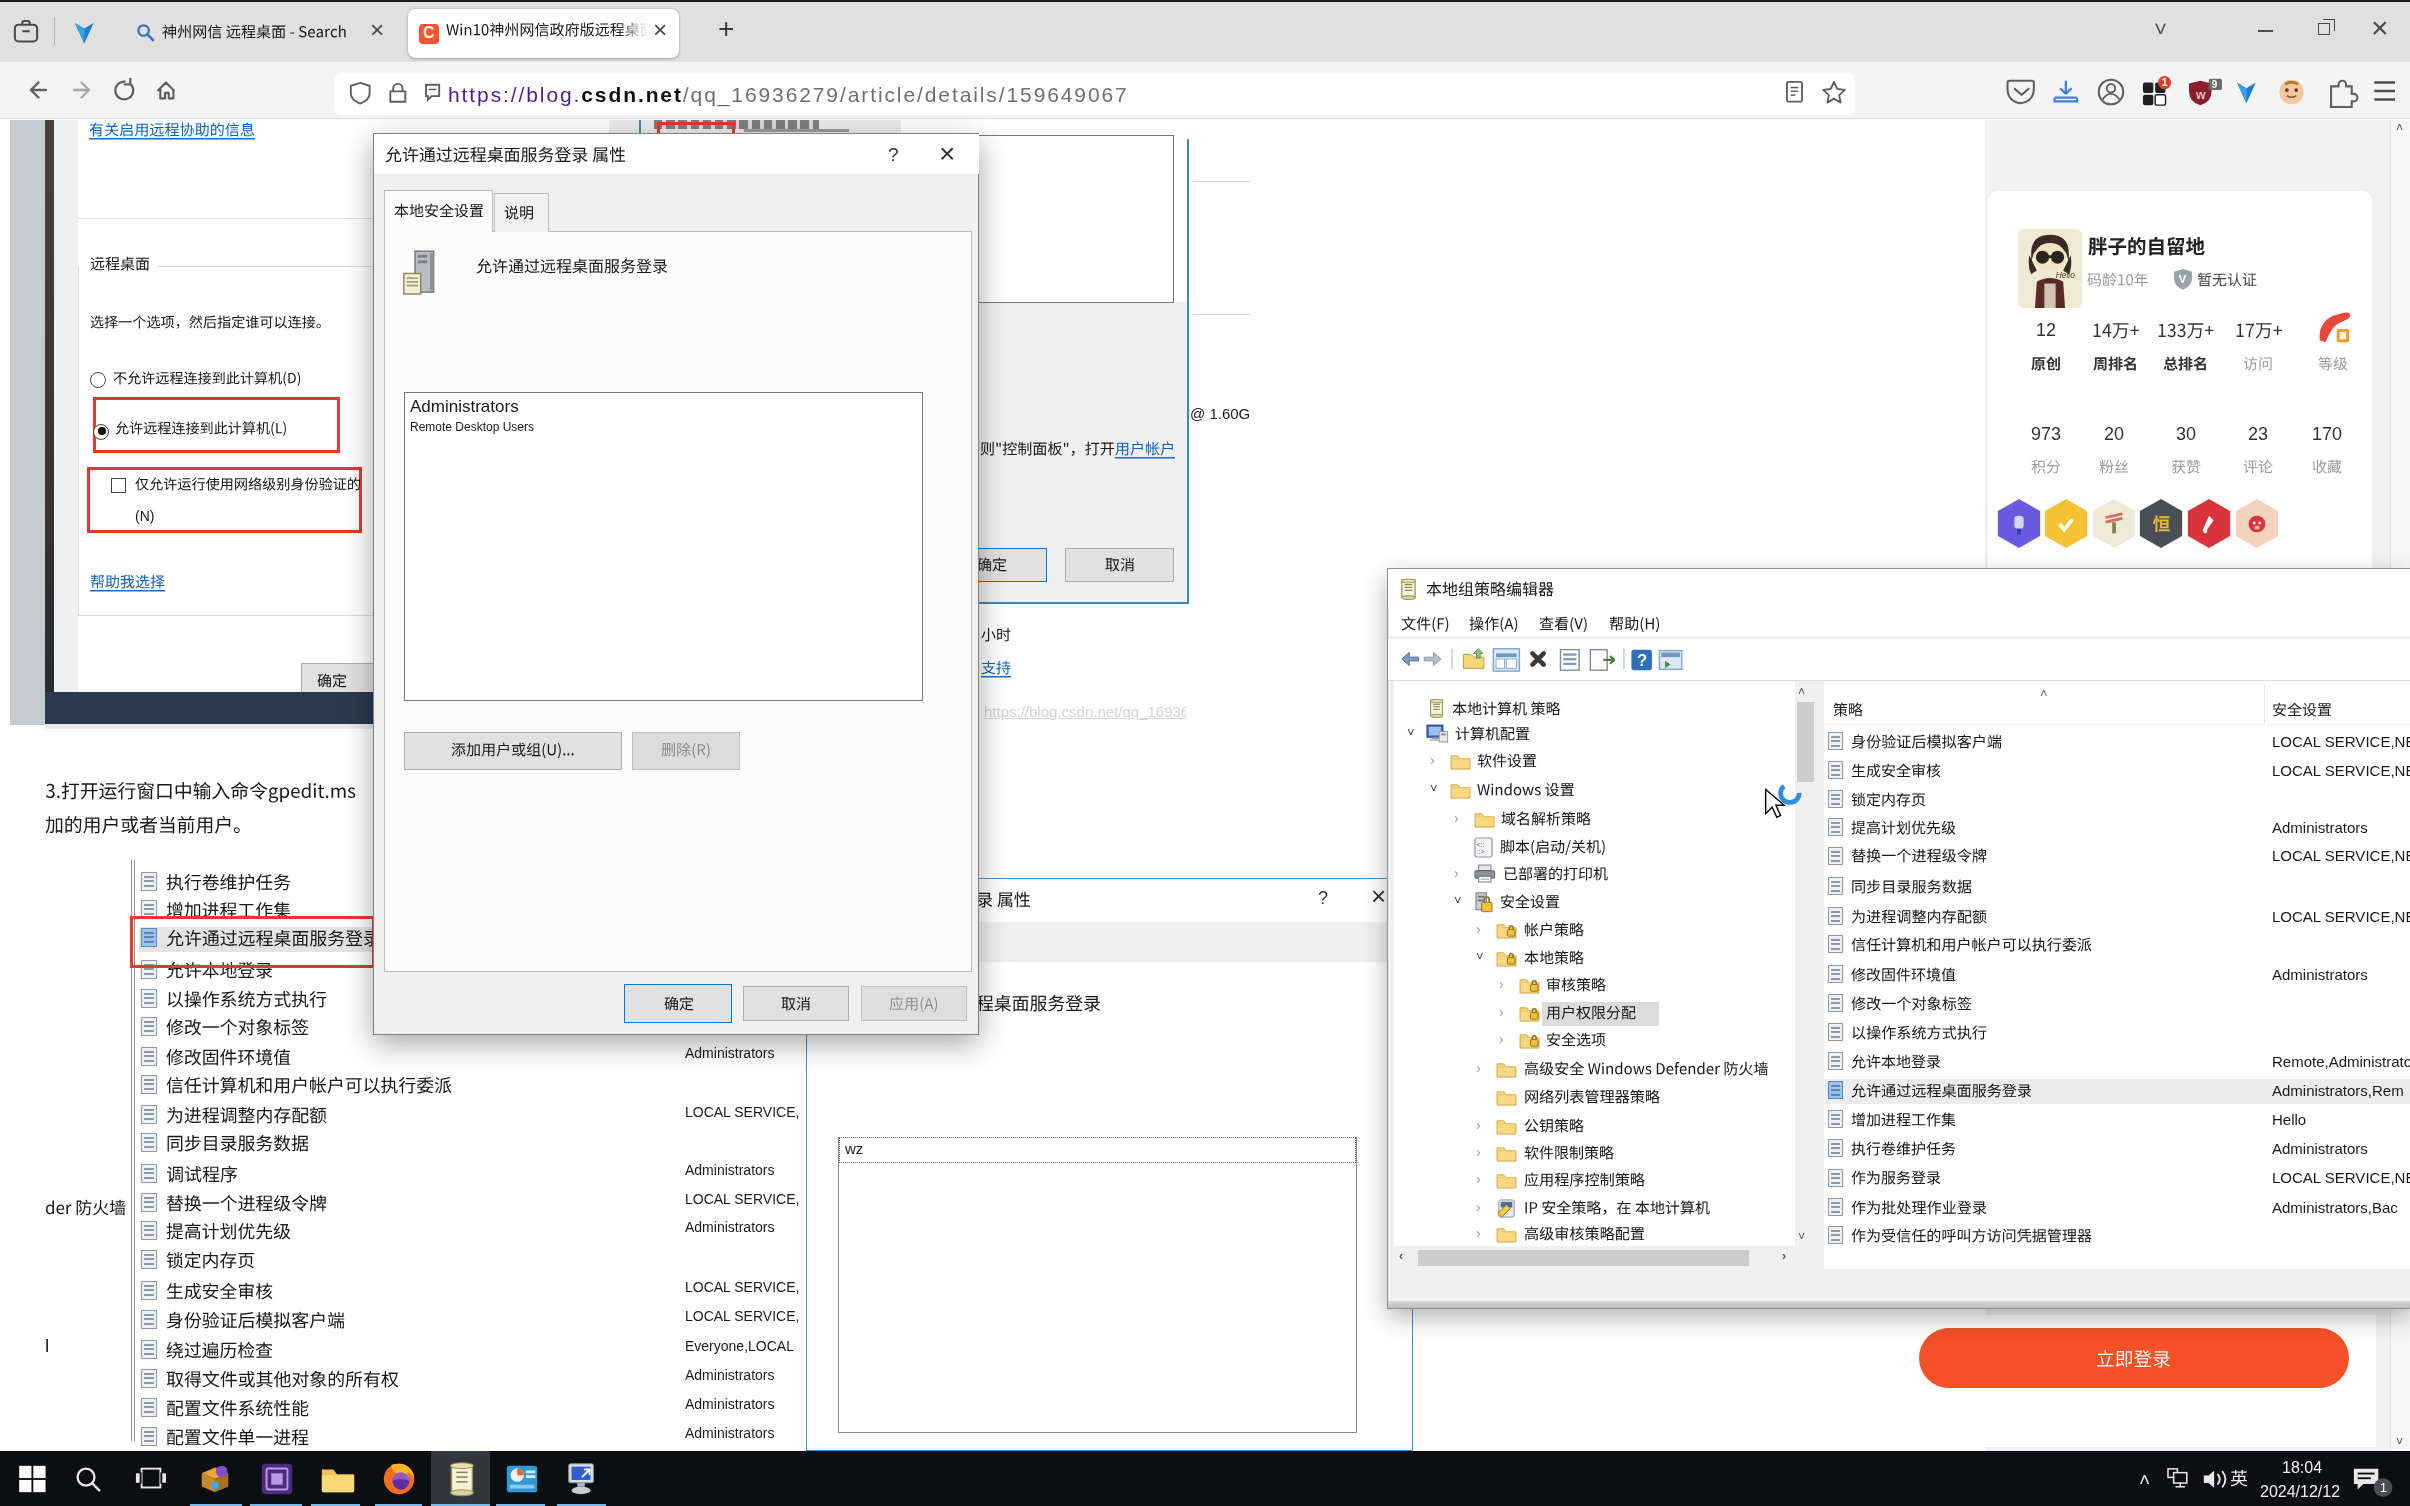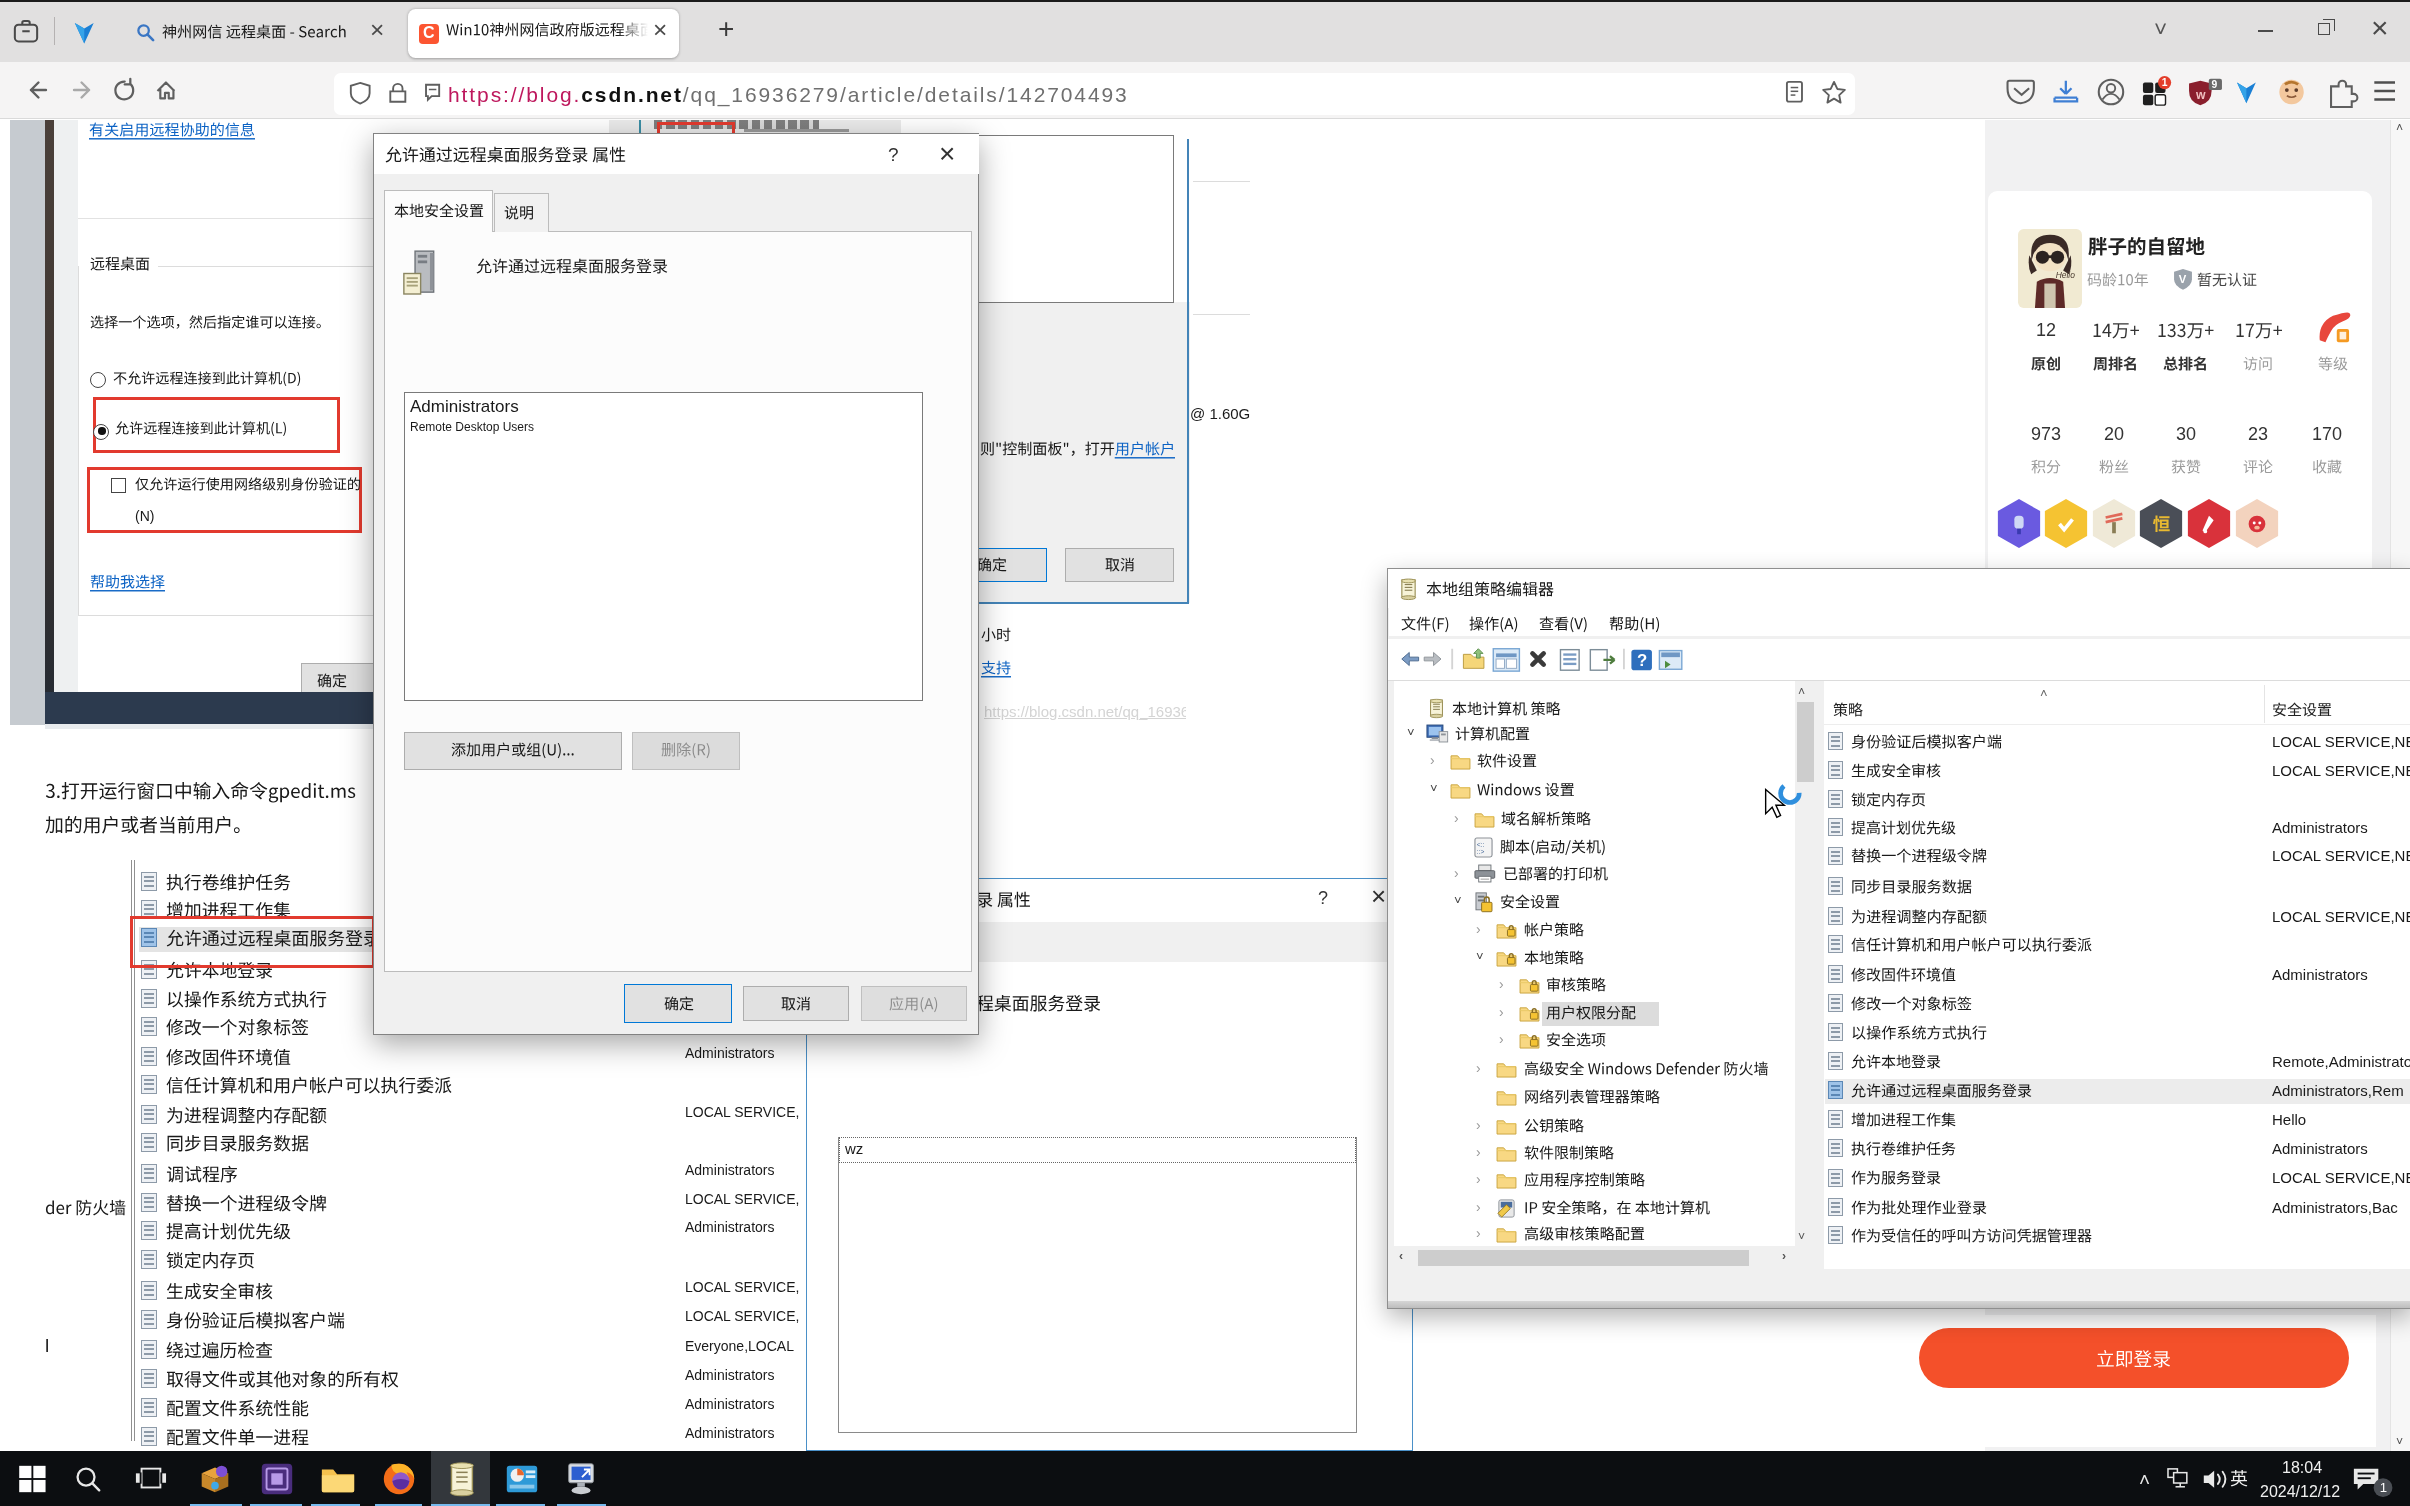--- a/index.html
+++ b/index.html
@@ -2117,21 +2117,21 @@
 <path d="M106 7 a9.5 9.5 0 1 0 6 2.5 M112 4 v6 h-6" stroke="#5f5f5f" stroke-width="2.4" fill="none" stroke-linecap="round"></path>
 <path d="M141 17 l9 -9 l9 9 M144 15 v10 h5 v-6 h4 v6 h5 v-10" stroke="#5f5f5f" stroke-width="2.3" fill="none" stroke-linejoin="round"></path>
 </svg>
 <div class="a" style="left:334px;top:73px;width:1521px;height:42px;background:#fff;border-radius:6.6px"></div>
 <svg class="a" style="left:348px;top:81px" width="94" height="24.5" viewBox="0 0 100 26">
 <path d="M13 2 L23 5 V13 Q23 20 13 24 Q3 20 3 13 V5 Z" fill="none" stroke="#5f5f5f" stroke-width="2"></path>
 <path d="M48 11 V8 a5 5 0 0 1 10 0 v3 M45 11 h16 v11 h-16 Z" fill="none" stroke="#5f5f5f" stroke-width="2"></path>
 <path d="M83 4 h14 v12 h-8 l-4 4 v-4 h-2 Z" fill="none" stroke="#5f5f5f" stroke-width="2"></path>
 <line x1="86" y1="9" x2="94" y2="9" stroke="#5f5f5f" stroke-width="1.6"></line>
 </svg>
-<div class="t" style="left:448px;top:83px;font-size:21px;;color:#1a1a1a"><span style="letter-spacing:1.9px"><span style="color:#be185d">https://blog.</span><span style="color:#111;font-weight:bold">csdn.net</span><span style="color:#6f6f6f">/qq_16936279/article/details/142704493</span></span></div>
+<div class="t" style="left:448px;top:83px;font-size:21px;;color:#1a1a1a"><span style="letter-spacing:1.9px"><span style="color:#4c1d95">https://blog.</span><span style="color:#111;font-weight:bold">csdn.net</span><span style="color:#6f6f6f">/qq_16936279/article/details/159649067</span></span></div>
 <svg class="a" style="left:1785px;top:80px" width="66" height="24.5" viewBox="0 0 70 26">
 <rect x="2" y="2" width="16" height="21" rx="2" fill="none" stroke="#5f5f5f" stroke-width="2"></rect>
 <line x1="6" y1="8" x2="14" y2="8" stroke="#5f5f5f" stroke-width="1.6"></line>
     <line x1="6" y1="12" x2="14" y2="12" stroke="#5f5f5f" stroke-width="1.6"></line>
     <line x1="6" y1="16" x2="11" y2="16" stroke="#5f5f5f" stroke-width="1.6"></line>
 <path d="M52 2 l3.5 7.5 8 1 -6 5.5 1.5 8 -7 -4.2 -7 4.2 1.5 -8 -6 -5.5 8 -1 Z" fill="none" stroke="#5f5f5f" stroke-width="2" stroke-linejoin="round"></path>
 </svg>
 <svg class="a" style="left:2000px;top:75px" width="395" height="34" viewBox="0 0 420 36">
 <path d="M10 6 h24 a2 2 0 0 1 2 2 v6 q0 14 -14 16 q-14 -2 -14 -16 v-6 a2 2 0 0 1 2 -2 Z" fill="none" stroke="#5f5f5f" stroke-width="2.2"></path>
 <path d="M15 14 l8 7 l8 -7" stroke="#5f5f5f" stroke-width="2.2" fill="none"></path>

